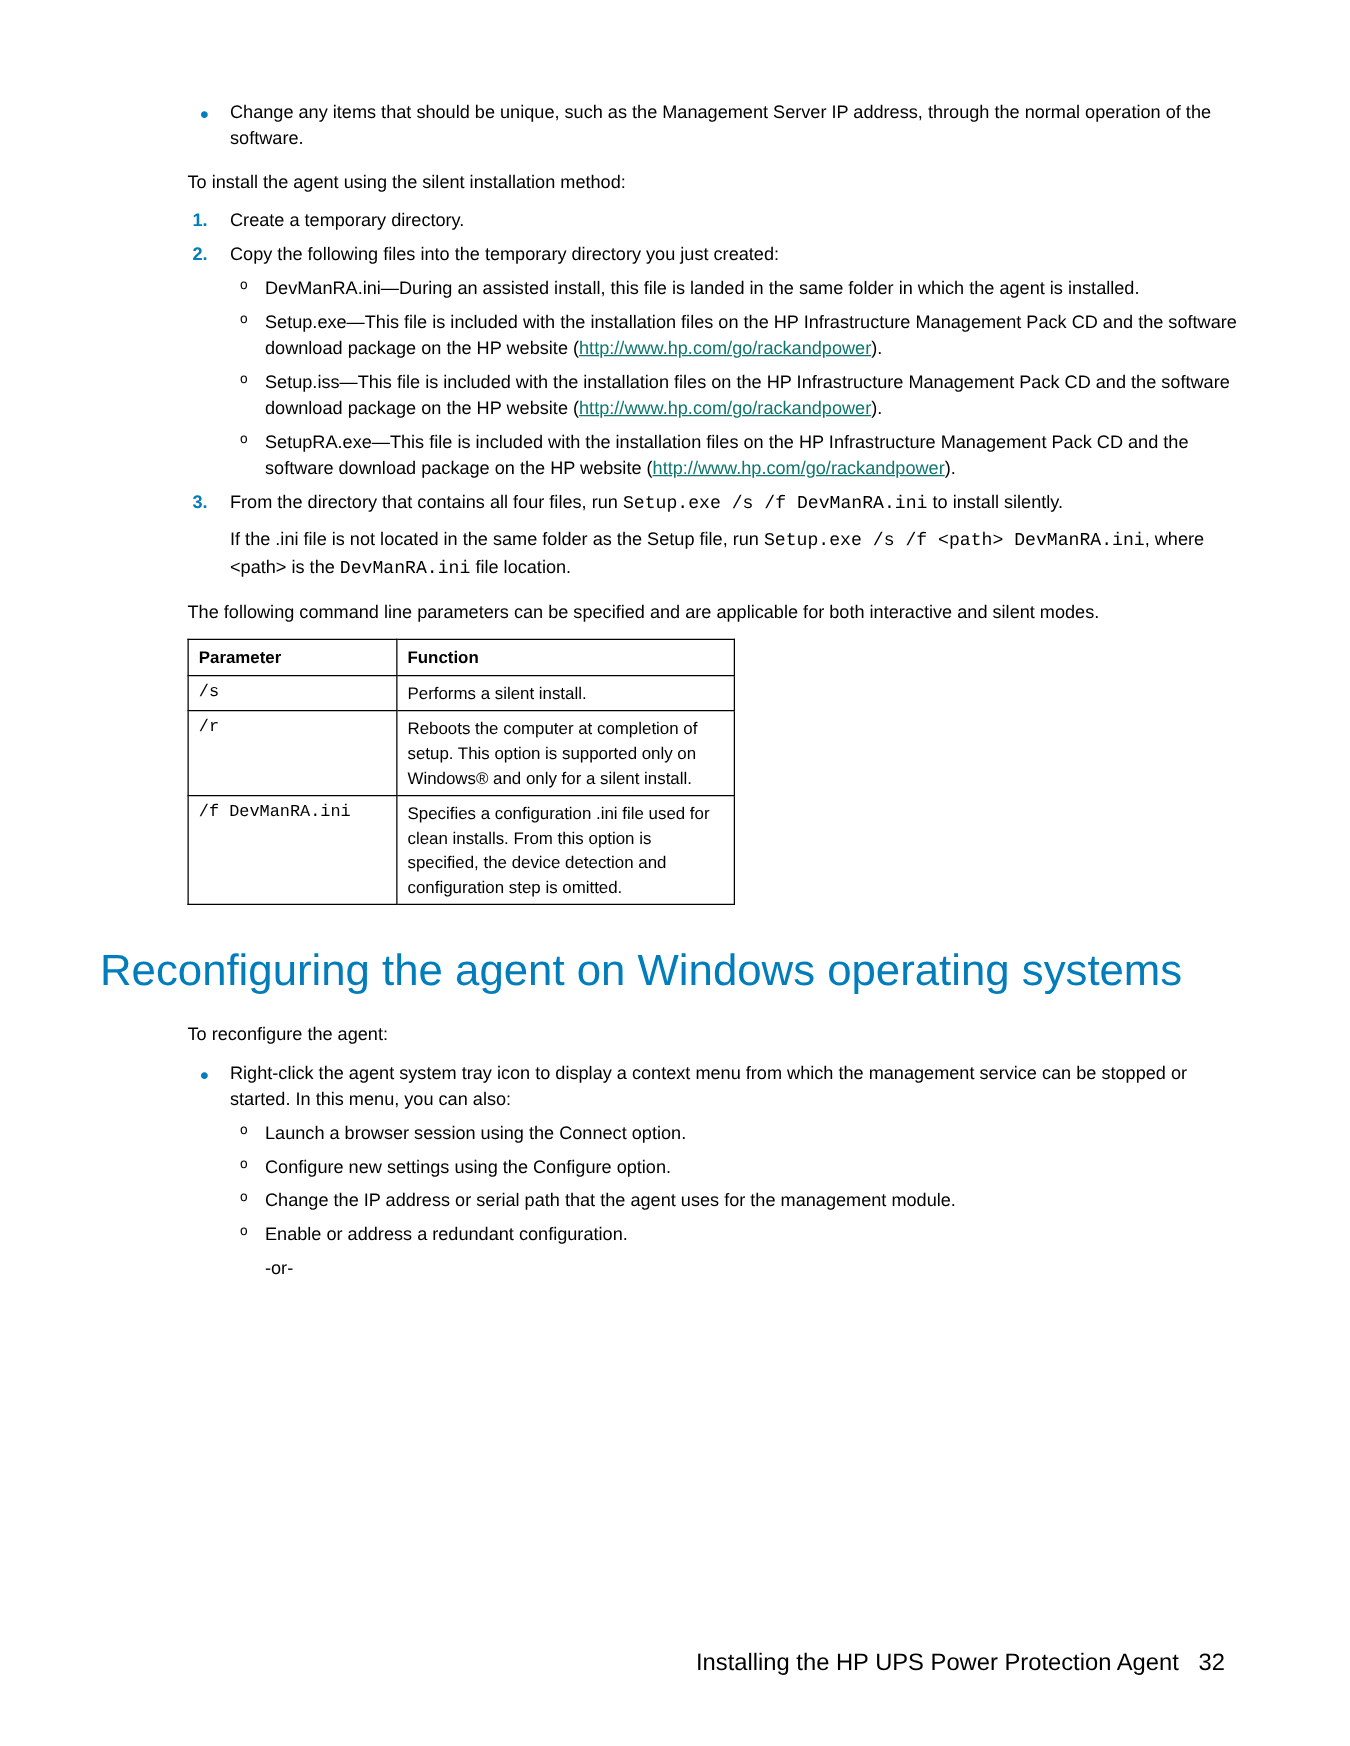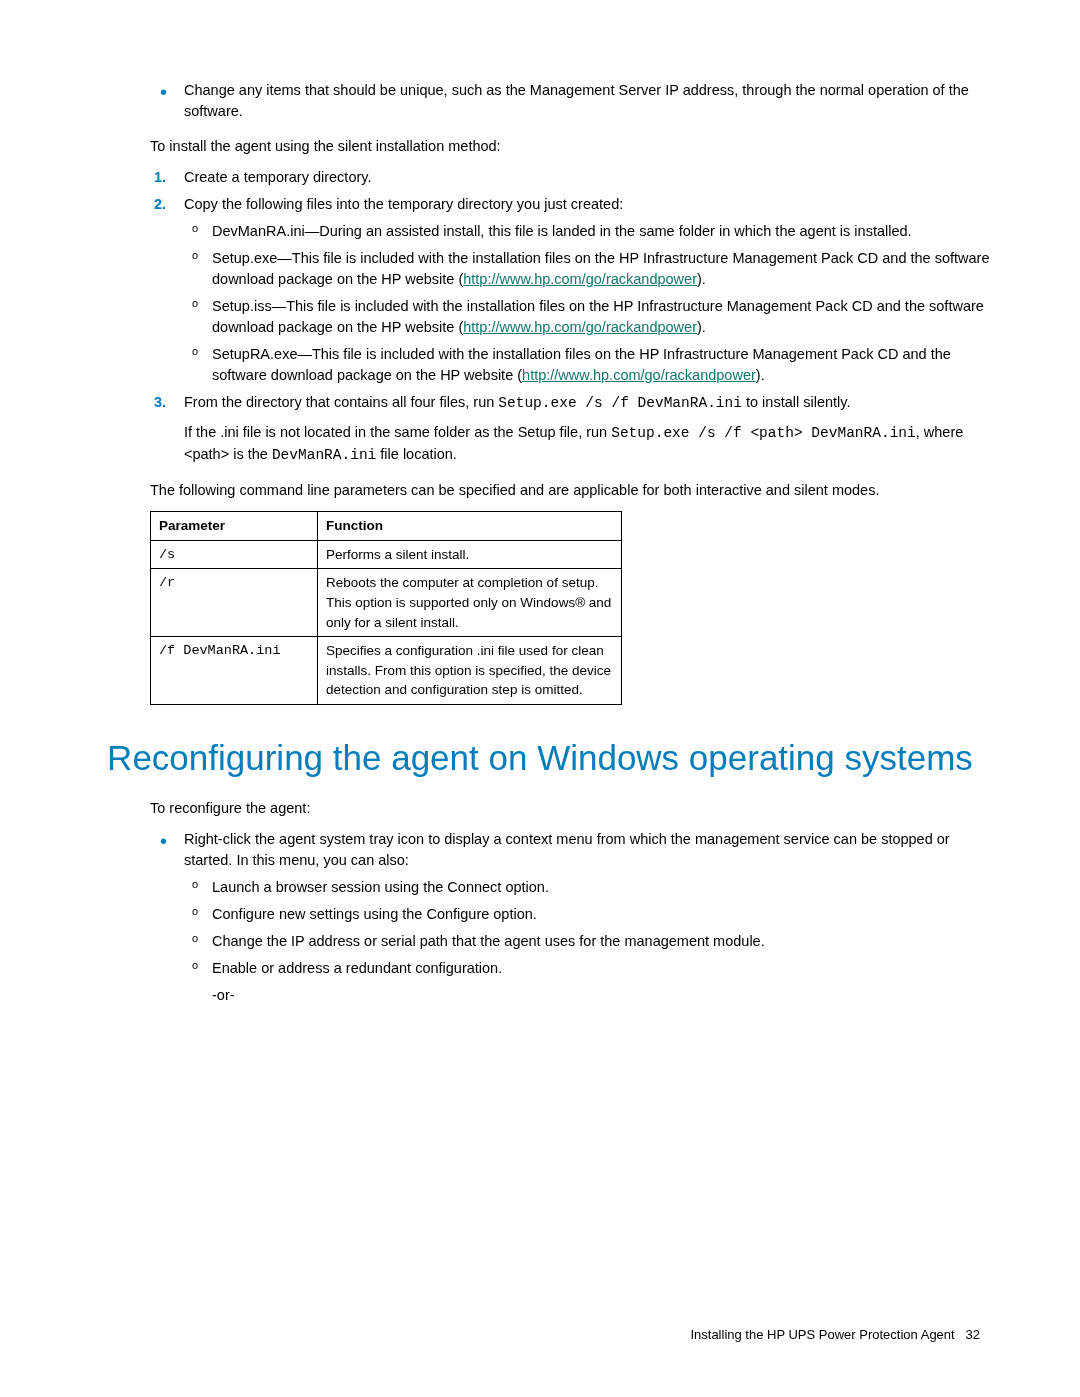--- a/index.html
+++ b/index.html
@@ -81,21 +81,21 @@
   a.link {
     color: #0f766e;
     text-decoration: underline;
   }
   .mono {
     font-family: "Courier New", monospace;
   }
   table.params {
     border-collapse: collapse;
     margin: 8px 0 30px 0;
-    width: 472px;
+    width: 438px;
   }
   table.params th, table.params td {
     border: 1px solid #000;
     padding: 4px 8px;
     text-align: left;
     vertical-align: top;
     font-size: 13.5px;
   }
   table.params th {
     font-weight: bold;
@@ -103,30 +103,29 @@
   table.params td.pcell {
     font-family: "Courier New", monospace;
     width: 150px;
   }
   h1.heading {
     color: #007dba;
     font-weight: normal;
     font-size: 35px;
     margin: 24px 0 18px 0;
     line-height: 1.3;
-    text-align: center;
   }
   .h1wrap {
     margin-left: -70px;
   }
   .footer {
     position: absolute;
     bottom: 52px;
     right: 100px;
-    font-size: 13px;
+    font-size: 19px;
   }
   .step3-extra {
     margin-top: 8px;
   }
 </style>
 </head>
 <body>
 
 <div class="page">
   <div class="content">

